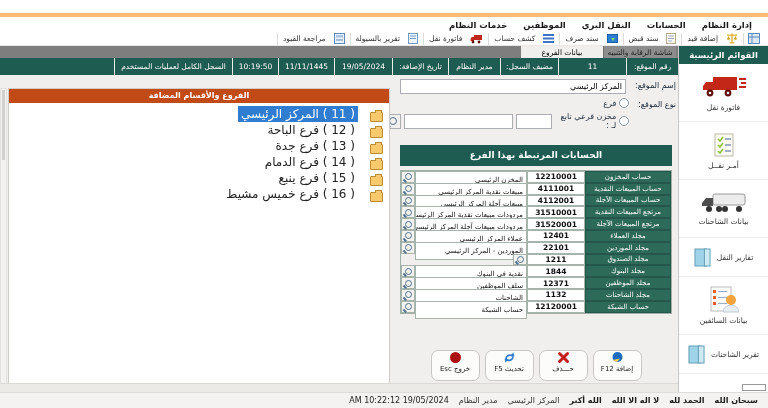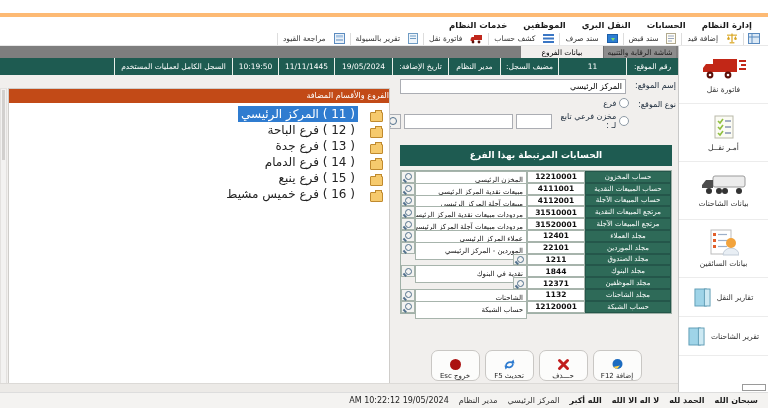--- a/index.html
+++ b/index.html
@@ -65,21 +65,21 @@
     align-items:center;justify-content:center;box-sizing:border-box}
   .mag{width:6px;height:6px;border:1.5px solid #51708c;border-radius:50%;position:relative}
   .mag::after{content:"";position:absolute;width:4px;height:1.5px;background:#51708c;
     transform:rotate(45deg);left:-3px;bottom:-2px}
 
   #treescroll{position:absolute;top:42px;bottom:8px;left:0;width:7px;background:#f3f2f1;border:1px solid #e3e1df;box-sizing:border-box}
   #treescroll .thumb{position:absolute;top:1px;left:1px;width:3px;height:70px;background:#d2d0ce}
 
   #treepanel{position:absolute;top:42px;bottom:8px;left:8px;width:382px;background:#fff;
     border:1px solid #cfcdca;box-sizing:border-box;direction:rtl}
-  .tree-header{background:#C24A17;color:#fff;font-size:8px;font-weight:normal;text-align:right;
+  .tree-header{background:#C24A17;color:#fff;font-size:8px;font-weight:bold;text-align:center;
     height:14px;line-height:14px}
   .tree-body{padding:3px 6px}
   .tree-item{display:flex;align-items:flex-end;gap:12px;height:16px;font-size:12px;color:#222}
   .tree-item .lbl{padding:1px 3px;white-space:nowrap}
   .tree-item.selected .lbl{background:#2F7CD0;color:#fff}
   .folder{width:11px;height:8px;background:#f6ca6d;border:1px solid #c08a2e;border-radius:1px;
     position:relative;flex:none;margin-top:2px}
   .folder::before{content:"";position:absolute;top:-3px;right:0;width:5px;height:2px;
     background:#f6ca6d;border:1px solid #c08a2e;border-bottom:none}
 
@@ -94,21 +94,21 @@
     align-items:center;justify-content:center;font-weight:bold;font-size:7.5px;color:#101010;direction:ltr}
   .acc-name{flex:1;background:#fff;border:1px solid #a7b4ac;box-sizing:border-box;display:flex;
     align-items:center;padding:8px 3px;white-space:nowrap;overflow:hidden;color:#101010}
   .acc-mag{width:14px;background:#f3f3f1;border:1px solid #a7b4ac;box-sizing:border-box;
     display:flex;align-items:center;justify-content:center}
   .acc-mag .mag{width:5px;height:5px;border-width:1px}
 
   #actions{position:absolute;top:304px;right:6px;width:272px;direction:rtl;display:flex;
     gap:5px;justify-content:center}
   .btn{width:49px;height:31px;background:#fcfcfb;border:1px solid #c9c7c4;border-radius:7px;
-    display:flex;flex-direction:column;align-items:center;justify-content:flex-end;gap:1px;
+    display:flex;flex-direction:column;align-items:center;justify-content:flex-start;gap:1px;
     font-size:7px;color:#222;box-sizing:border-box}
 
   #bottomstrip{position:absolute;left:0;right:0;bottom:0;height:8px;background:#eceae7;border-top:1px solid #dcdad7}
   #mini-input{position:absolute;right:2px;bottom:17px;width:24px;height:7px;background:#fff;border:1px solid #9a9a9a;box-sizing:border-box}
 
   
   #statusbar{position:absolute;left:0;right:0;bottom:0;height:16px;background:#f4f3f1;
     border-top:1px solid #ddd;direction:rtl;display:flex;align-items:center;gap:10px;
     padding:0 10px;box-sizing:border-box;font-size:8px;font-weight:bold;color:#1d1d1d}
   #statusbar .dim{font-weight:normal;color:#333}
@@ -202,20 +202,21 @@
     <svg width="11" height="11">
         <rect x="0.5" y="0.5" width="10" height="10" fill="#eaf1f8" stroke="#5b8bbf"></rect>
         <rect x="2" y="2" width="7" height="2.5" fill="#a9c6e4"></rect>
         <line x1="2" y1="7" x2="9" y2="7" stroke="#5b8bbf"></line>
       </svg>
     <span>مراجعة القيود</span>
   </span>
 </div>
 
 <div id="sidebar">
+  <div class="sb-header">القوائم الرئيسية</div>
 
   <div class="sb-item">
     <svg width="46" height="26" viewBox="0 0 46 26">
       <rect x="12" y="3" width="24" height="13" fill="#c22717"></rect>
       <path d="M12 8 H5 L2 12 v4 h10 z" fill="#c22717"></path>
       <circle cx="9" cy="19" r="3.4" fill="#5c0f08"></circle>
         <circle cx="9" cy="19" r="1.3" fill="#fff"></circle>
       <circle cx="27" cy="19" r="3.4" fill="#5c0f08"></circle>
         <circle cx="27" cy="19" r="1.3" fill="#fff"></circle>
       <g fill="#c22717">
@@ -247,20 +248,28 @@
   <div class="sb-item">
     <svg width="50" height="22" viewBox="0 0 50 22">
       <rect x="14" y="2" width="32" height="11" rx="2" fill="#ececec" stroke="#9a9a9a"></rect>
       <path d="M14 6 H7 L3 11 v3 h11 z" fill="#4d4d4d"></path>
       <circle cx="10" cy="17" r="3" fill="#333"></circle>
         <circle cx="20" cy="17" r="3" fill="#333"></circle>
       <circle cx="26" cy="17" r="3" fill="#333"></circle>
         <circle cx="40" cy="17" r="3" fill="#333"></circle>
     </svg>
     <span>بيانات الشاحنات</span>
+  </div>
+
+  <div class="sb-item small">
+    <svg width="17" height="19" viewBox="0 0 18 20">
+      <rect x="1" y="1" width="12" height="18" fill="#9fd4e8" stroke="#5f9cb4"></rect>
+      <rect x="11" y="1" width="6" height="18" fill="#cde9f3" stroke="#5f9cb4"></rect>
+    </svg>
+    <span>تقارير النقل</span>
   </div>
 
   <div class="sb-item">
     <svg width="30" height="27" viewBox="0 0 30 27">
       <rect x="2" y="1" width="20" height="24" fill="#fff" stroke="#bbb"></rect>
       <g fill="#e25f2b">
           <rect x="4" y="4" width="3" height="3"></rect>
           <rect x="4" y="10" width="3" height="3"></rect>
           <rect x="4" y="16" width="3" height="3"></rect>
         </g>
@@ -273,28 +282,20 @@
       <circle cx="22" cy="14" r="5" fill="#f2a33c"></circle>
     </svg>
     <span>بيانات السائقين</span>
   </div>
 
   <div class="sb-item small">
     <svg width="17" height="19" viewBox="0 0 18 20">
       <rect x="1" y="1" width="12" height="18" fill="#9fd4e8" stroke="#5f9cb4"></rect>
       <rect x="11" y="1" width="6" height="18" fill="#cde9f3" stroke="#5f9cb4"></rect>
     </svg>
-    <span>تقارير النقل</span>
-  </div>
-
-  <div class="sb-item small">
-    <svg width="17" height="19" viewBox="0 0 18 20">
-      <rect x="1" y="1" width="12" height="18" fill="#9fd4e8" stroke="#5f9cb4"></rect>
-      <rect x="11" y="1" width="6" height="18" fill="#cde9f3" stroke="#5f9cb4"></rect>
-    </svg>
     <span>تقرير الشاحنات</span>
   </div>
 
   <div class="sb-fill"></div>
 </div>
 
 <div id="main">
 
   <div id="tabstrip">
     <div class="tab inactive">شاشة الرقابة والتنبيه</div>
@@ -442,20 +443,21 @@
       <div class="acc-label">مجلد البنوك</div>
       <div class="acc-num">1844</div>
       <div class="acc-name">نقدية في البنوك</div>
       <div class="acc-mag">
           <span class="mag"></span>
         </div>
     </div>
     <div class="acc-row">
       <div class="acc-label">مجلد الموظفين</div>
       <div class="acc-num">12371</div>
+      <div class="acc-name">سلف الموظفين</div>
       <div class="acc-mag">
           <span class="mag"></span>
         </div>
     </div>
     <div class="acc-row">
       <div class="acc-label">مجلد الشاحنات</div>
       <div class="acc-num">1132</div>
       <div class="acc-name">الشاحنات</div>
       <div class="acc-mag">
           <span class="mag"></span>

